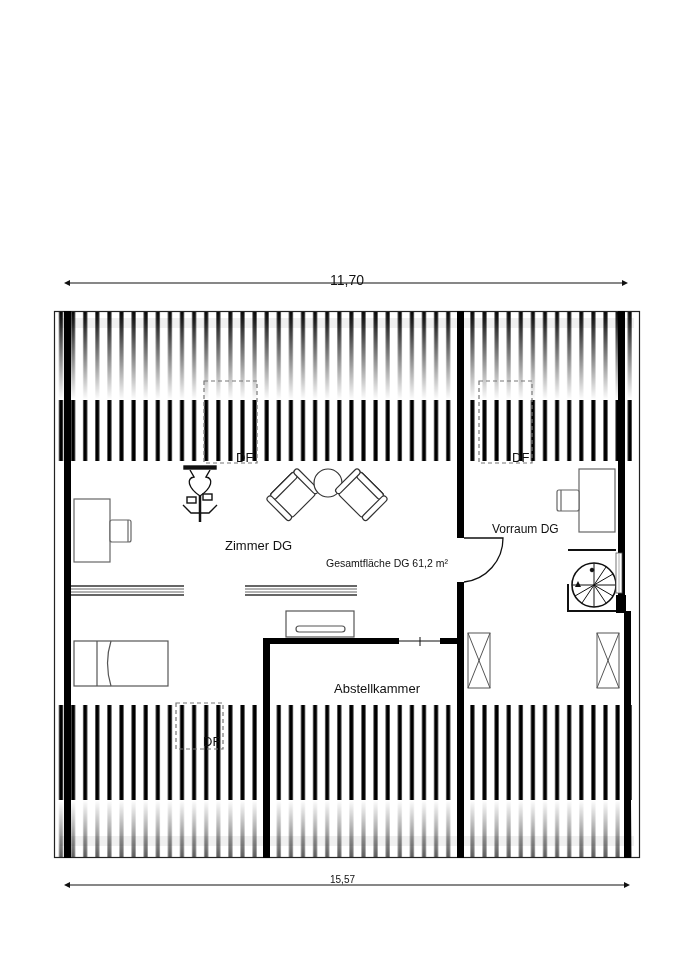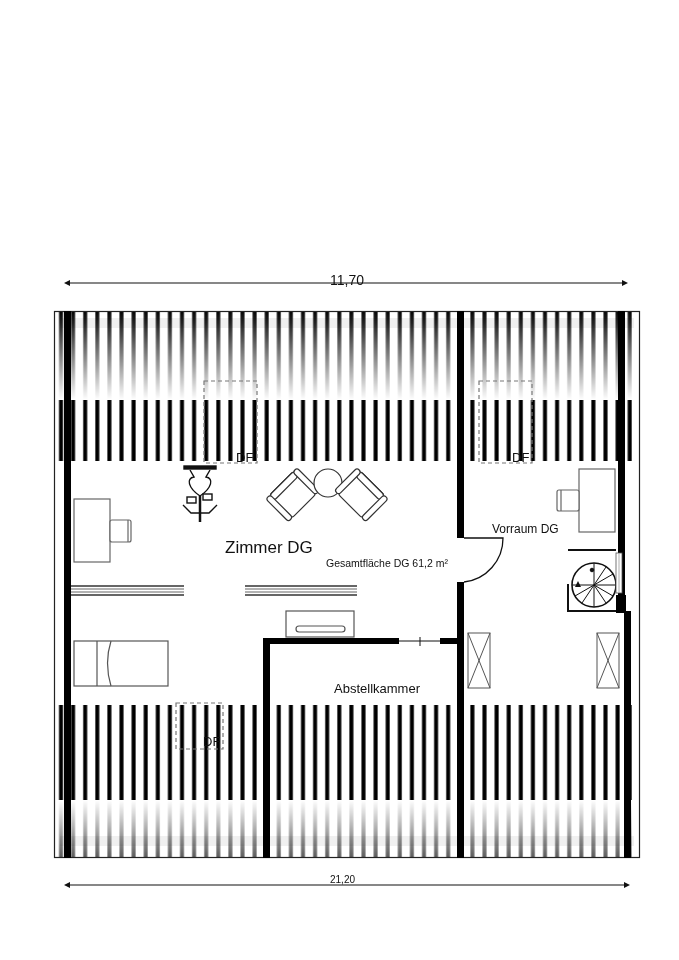--- a/index.html
+++ b/index.html
@@ -170,22 +170,22 @@
     <line x1="490" y1="633" x2="468" y2="688"></line>
   </g>
   <g fill="#fff" stroke="#555" stroke-width="1">
     <rect x="597" y="633" width="22" height="55"></rect>
     <line x1="597" y1="633" x2="619" y2="688"></line>
     <line x1="619" y1="633" x2="597" y2="688"></line>
   </g>
 </svg>
 
 <div class="lbl" style="left:330px;top:272px;font-size:14px;">11,70</div>
-<div class="lbl" style="left:330px;top:874px;font-size:10px;">21,20</div>
+<div class="lbl" style="left:330px;top:874px;font-size:10px;">15,57</div>
 
 <div class="lbl" style="left:236px;top:450px;font-size:13px;">DF</div>
 <div class="lbl" style="left:512px;top:450px;font-size:13px;">DF</div>
 <div class="lbl" style="left:203px;top:734px;font-size:13px;">DF</div>
 
-<div class="lbl" style="left:225px;top:538px;font-size:17px;">Zimmer DG</div>
+<div class="lbl" style="left:225px;top:538px;font-size:13px;">Zimmer DG</div>
 <div class="lbl" style="left:492px;top:522px;font-size:12px;">Vorraum DG</div>
 <div class="lbl" style="left:334px;top:681px;font-size:13px;">Abstellkammer</div>
 <div class="lbl" style="left:326px;top:557px;font-size:10.5px;">Gesamtfläche DG 61,2 m²</div>
 
 </body></html>

